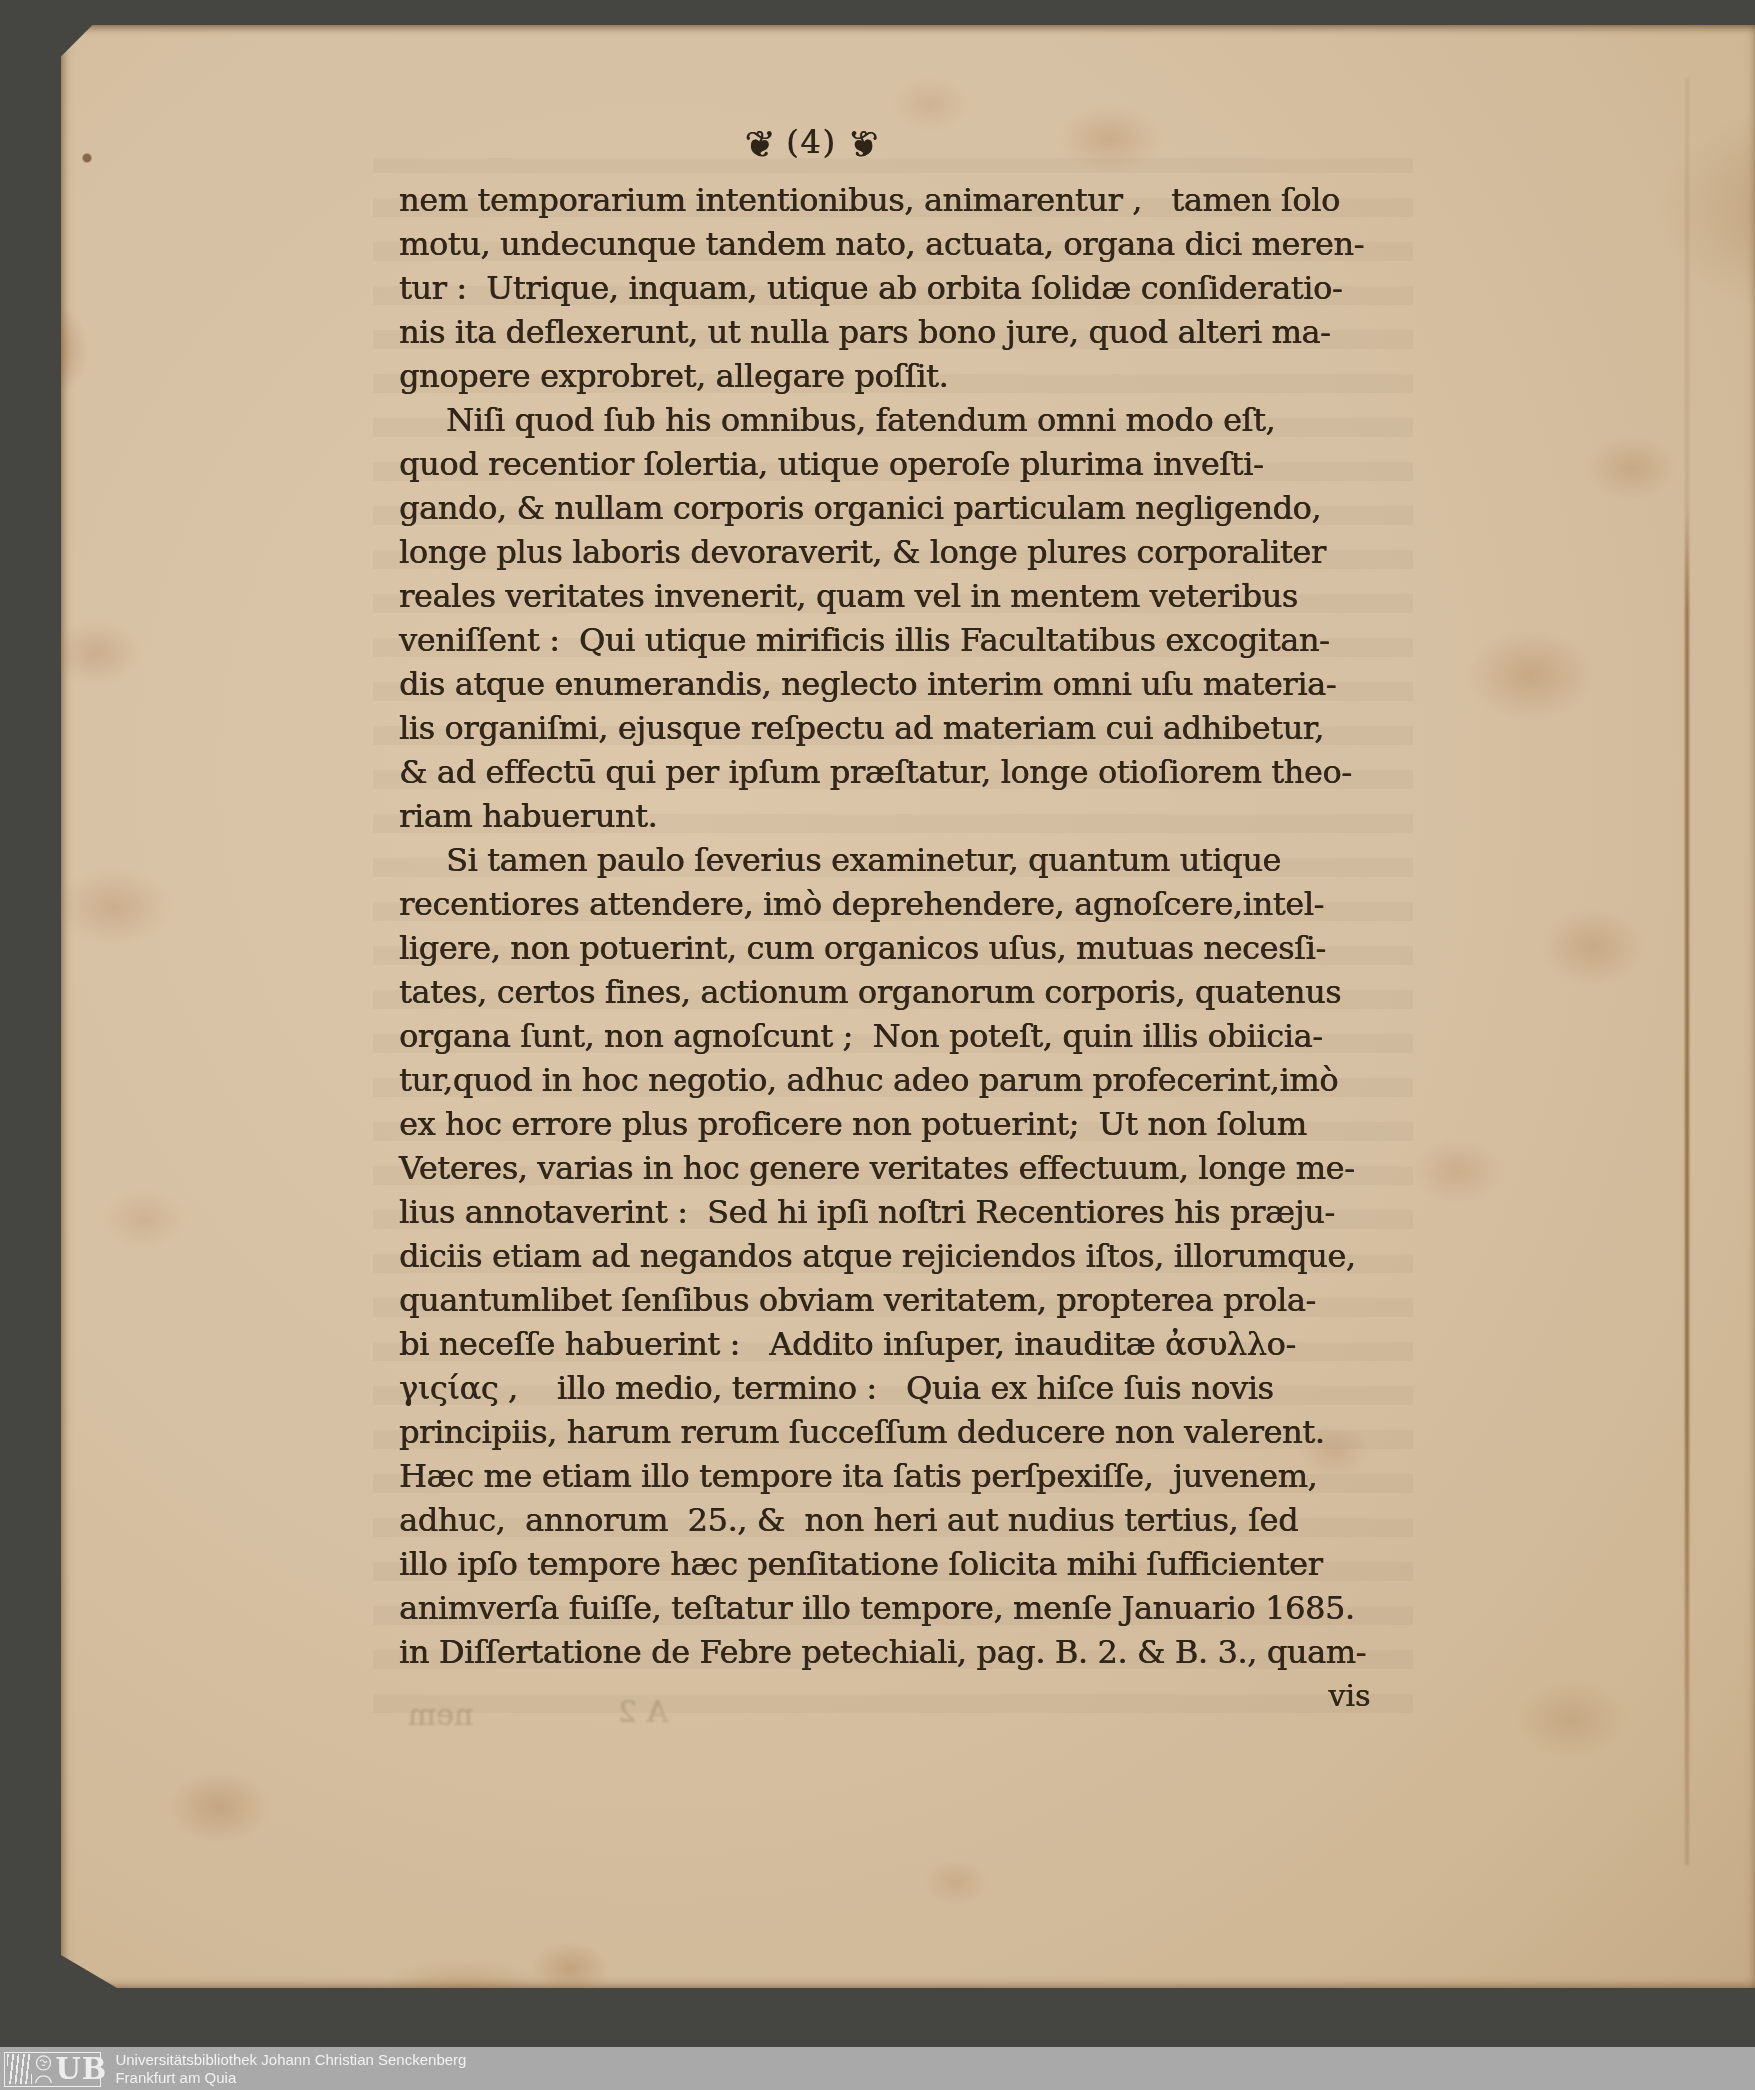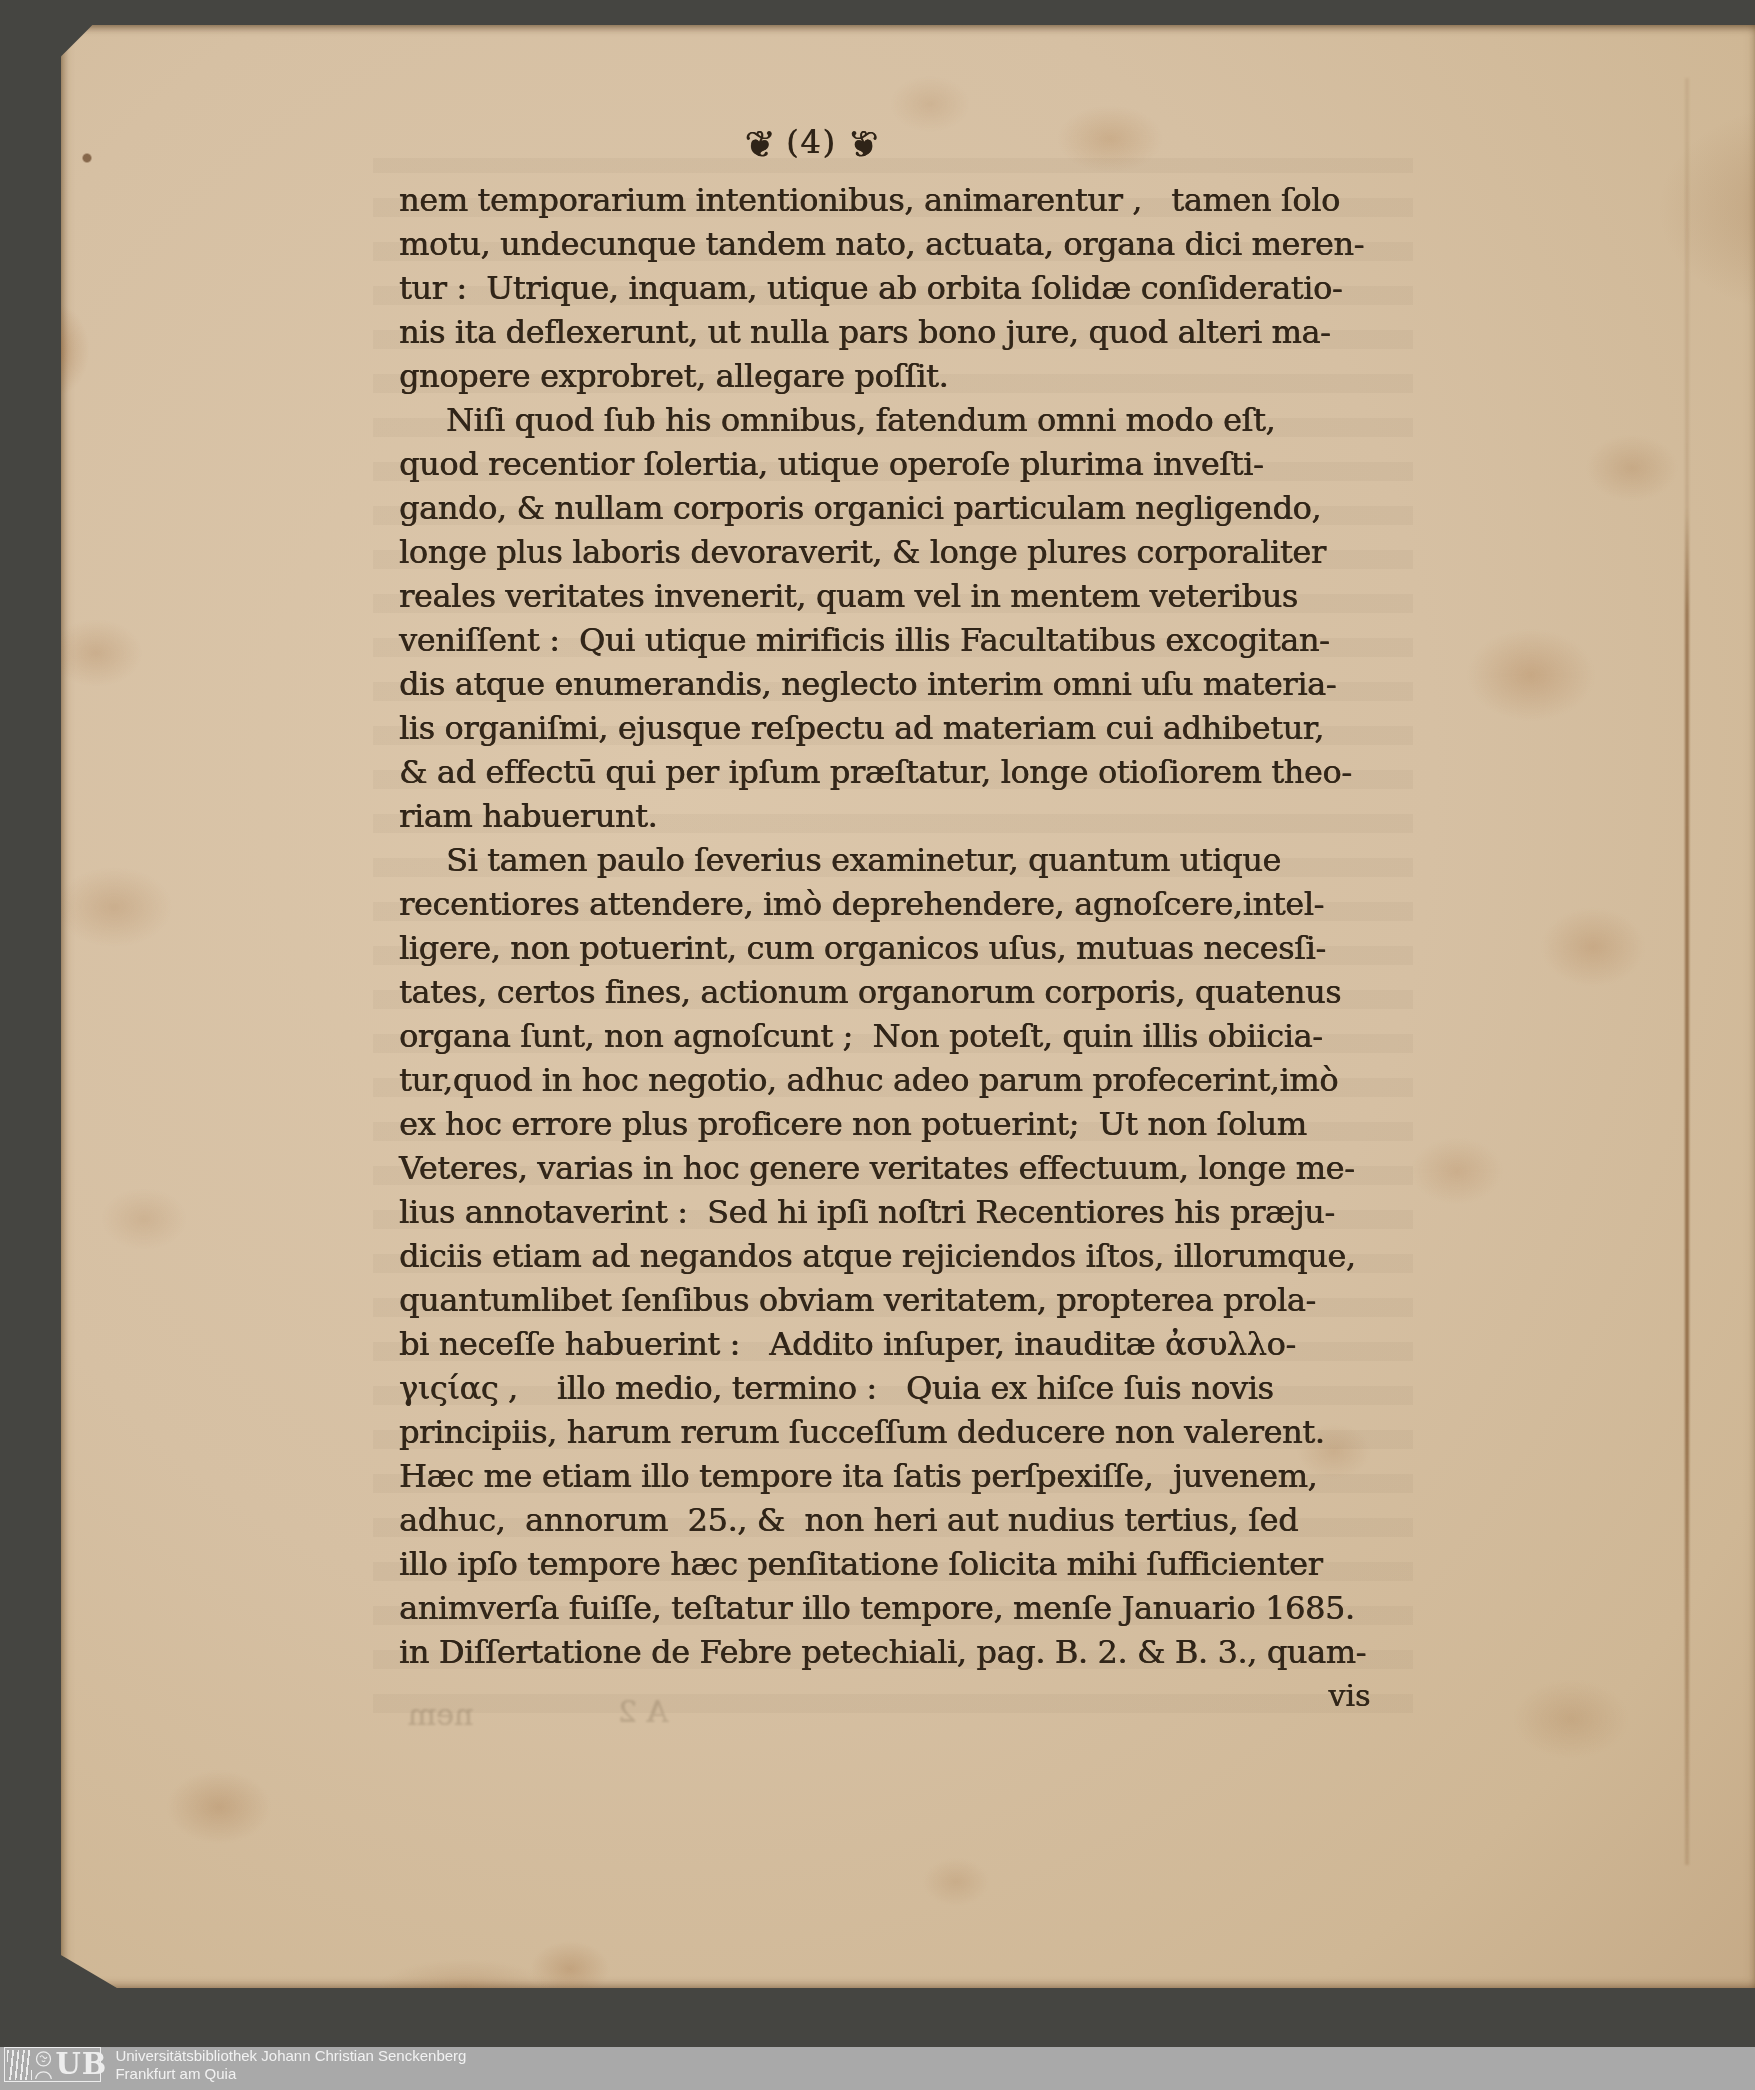--- a/index.html
+++ b/index.html
@@ -80,21 +80,21 @@
   .ghost{
     position:absolute;font-size:30px;color:#4a3a24;opacity:.18;
     transform:scaleX(-1);filter:blur(1.1px);
   }
   .ghost-nem{left:8.8px;top:1574px;}
   .ghost-a2{left:219px;top:1571px;}
 
   
   .banner{
     position:absolute;left:0;right:0;bottom:0;height:44px;background:#a9a9a9;
-    display:flex;align-items:flex-start;gap:14px;padding-left:4.4px;box-sizing:border-box;
+    display:flex;align-items:center;gap:14px;padding-left:4.4px;box-sizing:border-box;
     font-family:"Liberation Sans", sans-serif;
   }
   .ub-logo{
     border:1.8px solid #ededed;height:35px;width:97px;box-sizing:border-box;
     display:flex;align-items:center;flex:none;
   }
   .logo-pages{
     width:24.6px;height:30px;margin-left:1.8px;flex:none;
     background:repeating-linear-gradient(96deg, #ededed 0 1.8px, transparent 1.8px 5.3px);
   }

